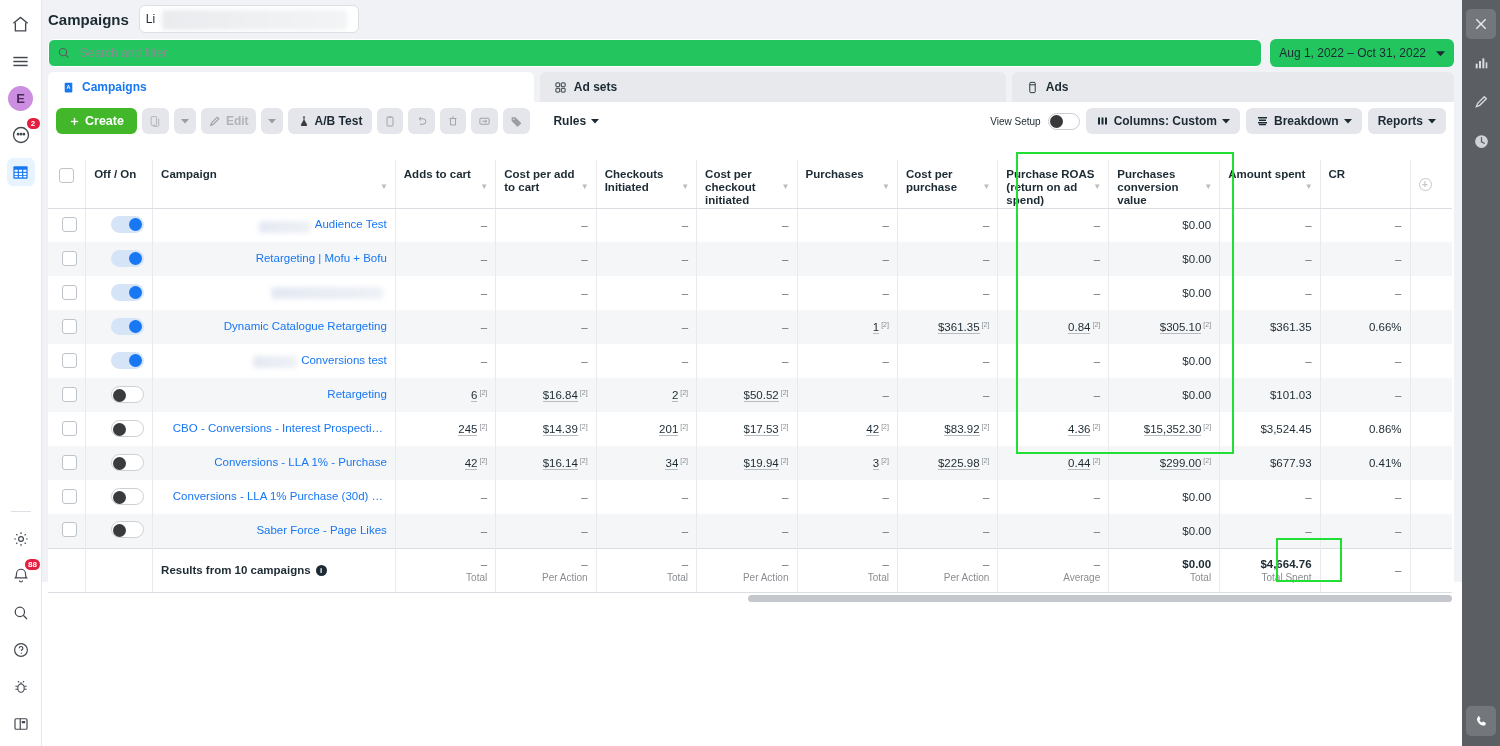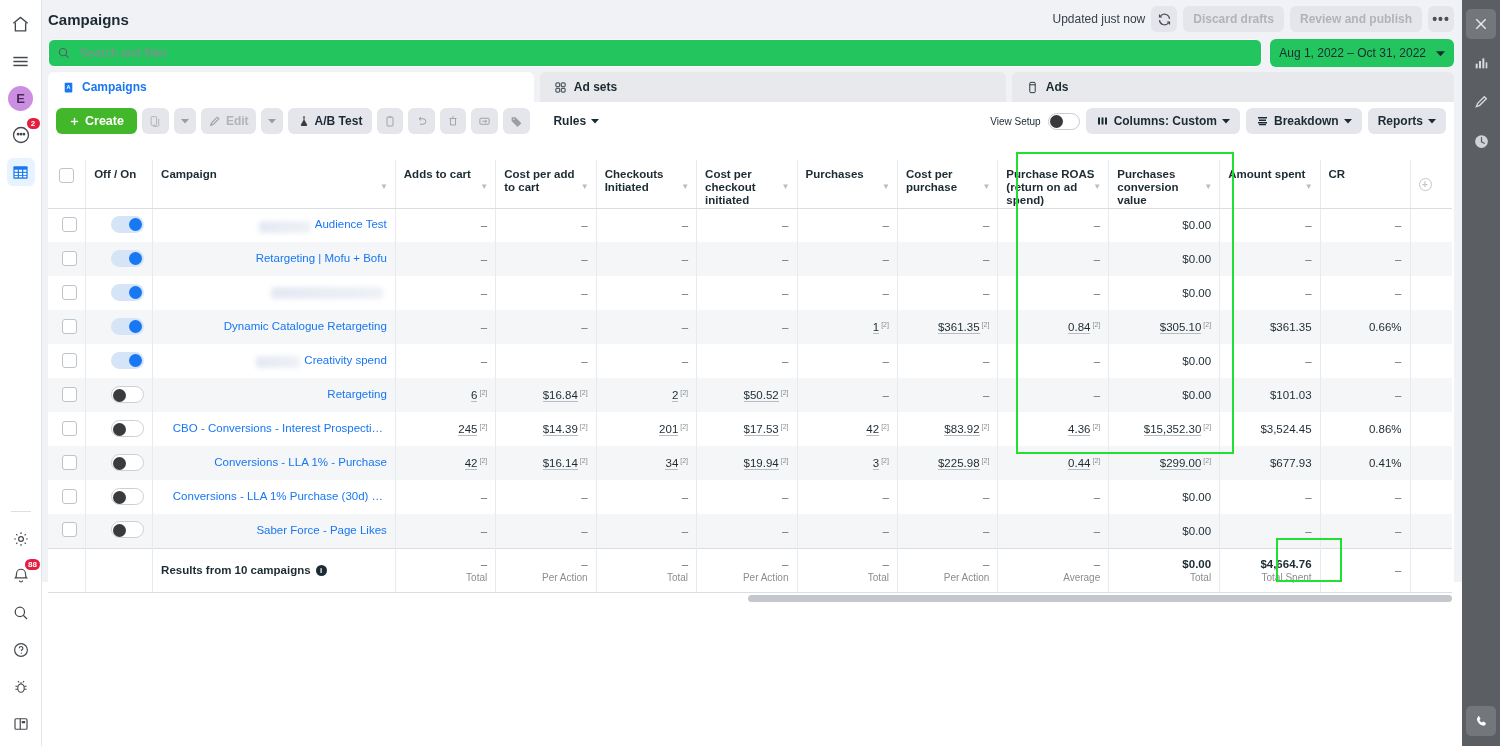--- a/index.html
+++ b/index.html
@@ -373,33 +373,23 @@
             <path d="M6.6 3.5c.6-.3 1.3-.1 1.7.5l1.8 2.8c.4.6.2 1.4-.4 1.8l-1.1.8c.8 1.9 2.4 3.5 4.3 4.3l.8-1.1c.4-.6 1.2-.8 1.8-.4l2.8 1.8c.6.4.8 1.1.5 1.7l-.9 1.8c-.4.8-1.3 1.2-2.2 1C10.2 18.2 5.8 13.8 4.7 8.2c-.2-.9.2-1.8 1-2.2z"></path>
           </svg>
       </div>
     </div>
   </div>
 
   <div class="main">
 
     <div class="topbar">
       <div class="page-title">Campaigns</div>
-      <div class="topbar-right">
-        <span class="updated">Updated just now</span>
-        <div class="icon-btn-round">
-          <svg width="15" height="15" viewBox="0 0 24 24" fill="none" stroke="#4b4f56" stroke-width="1.9">
-              <path d="M20 11a8 8 0 0 0-13.7-5.2L4 8"></path>
-              <path d="M4 4v4h4"></path>
-              <path d="M4 13a8 8 0 0 0 13.7 5.2L20 16"></path>
-              <path d="M20 20v-4h-4"></path>
-            </svg>
-        </div>
-        <div class="ghost-btn">Discard drafts</div>
-        <div class="ghost-btn">Review and publish</div>
-        <div class="dots-btn">•••</div>
+      <div class="acct-box">
+        <span class="acct-txt">Li</span>
+        <span class="blur-strip"></span>
       </div>
     </div>
 
     <div class="searchrow">
       <div class="searchbox">
         <svg width="14" height="14" viewBox="0 0 24 24" fill="none" stroke="#5a5d61" stroke-width="2">
             <circle cx="10.5" cy="10.5" r="6.3"></circle>
             <line x1="15.2" y1="15.2" x2="20" y2="20"></line>
           </svg>
         <input placeholder="Search and filter" style="">
@@ -695,21 +685,21 @@
                 <td><span class="val lnk">$361.35</span><span class="sup">[2]</span></td>
                 <td><span class="val lnk">0.84</span><span class="sup">[2]</span></td>
                 <td><span class="val lnk">$305.10</span><span class="sup">[2]</span></td>
                 <td><span class="val">$361.35</span></td>
                 <td><span class="val">0.66%</span></td>
                 <td style="border-right: none;"></td>
               </tr>
               <tr>
                 <td class="cell-chk"><span class="chk"></span></td>
                 <td class="cell-onoff"><span class="toggle on"><span class="tk"></span></span></td>
-                <td class="cell-campaign"><span class="blur-name" style="width:44px"></span><span class="camp-link">Creativity spend</span></td>
+                <td class="cell-campaign"><span class="blur-name" style="width:44px"></span><span class="camp-link">Conversions test</span></td>
                 <td><span class="dash">–</span></td>
                 <td><span class="dash">–</span></td>
                 <td><span class="dash">–</span></td>
                 <td><span class="dash">–</span></td>
                 <td><span class="dash">–</span></td>
                 <td><span class="dash">–</span></td>
                 <td><span class="dash">–</span></td>
                 <td><span class="val">$0.00</span></td>
                 <td><span class="dash">–</span></td>
                 <td><span class="dash">–</span></td>

